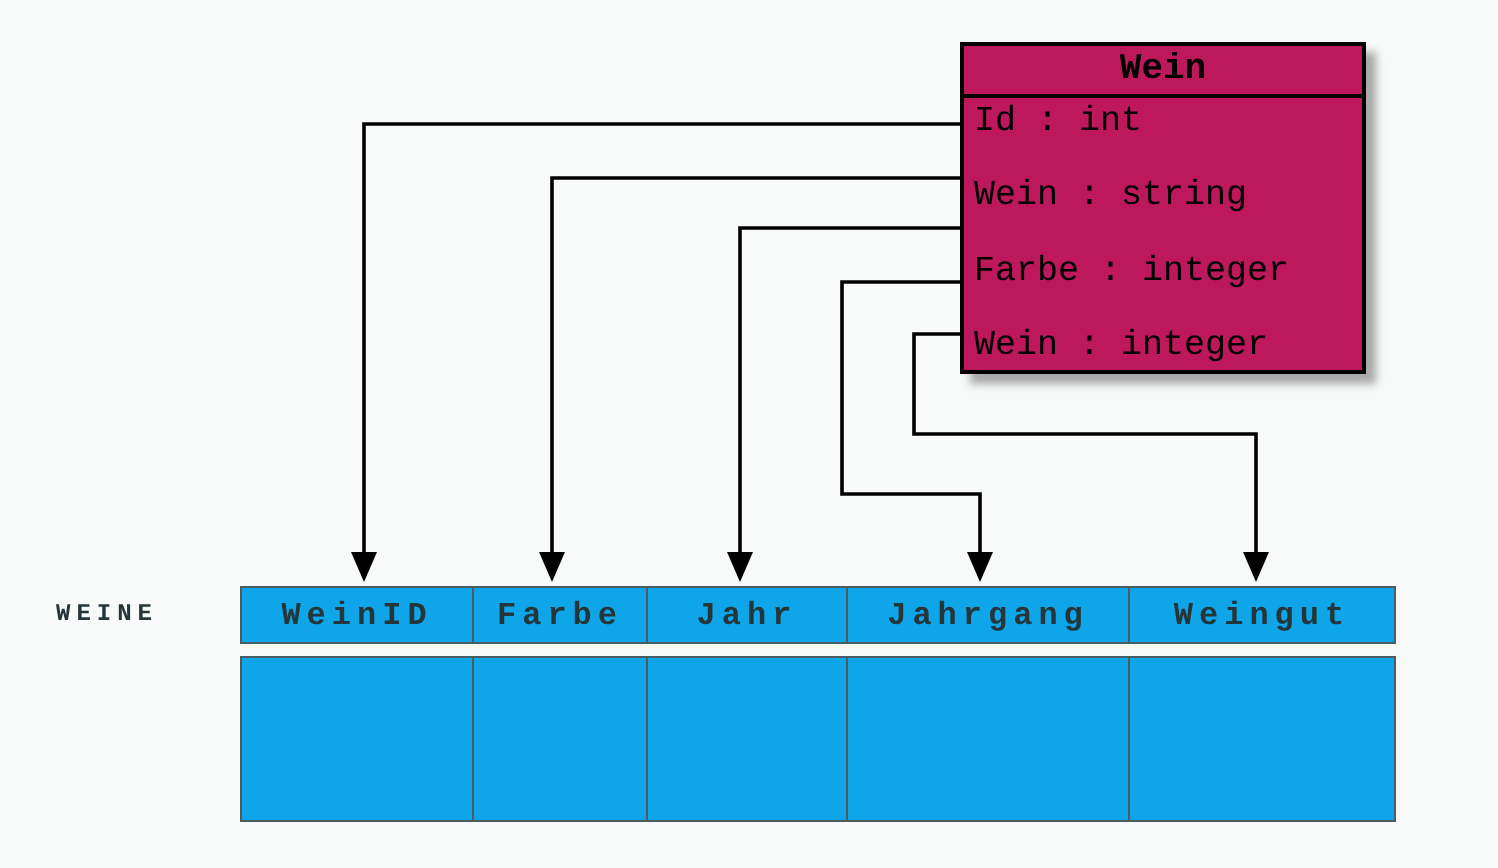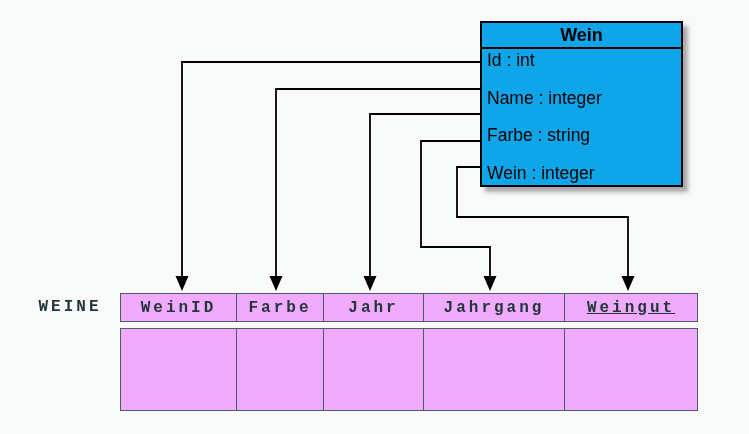--- a/index.html
+++ b/index.html
@@ -12,58 +12,58 @@
   .stage{position:relative;width:749px;height:434px;}
 
   
   .connectors{position:absolute;left:0;top:0;width:749px;height:434px;z-index:1;}
   .connectors path{fill:none;stroke:#000;stroke-width:1.8px;}
   .connectors polygon{fill:#000;stroke:none;}
 
   
   .class-box{
     position:absolute;left:480px;top:21px;width:203px;height:166px;
-    box-sizing:border-box;border:2px solid #000;background:#0ea5e9;
+    box-sizing:border-box;border:2px solid #000;background:#be185d;
     box-shadow:5px 5px 4px rgba(70,70,70,0.45);
-    z-index:2;display:flex;flex-direction:column;
+    z-index:2;display:flex;flex-direction:column;font-family:Liberation Mono, monospace;
   }
   .class-box-header{
     box-sizing:border-box;height:26px;border-bottom:2px solid #000;
     display:flex;align-items:center;justify-content:center;
     font-size:18px;font-weight:bold;color:#000;
   }
   .class-box-attrs{flex:1;display:flex;flex-direction:column;gap:14px;}
   .attr-row{
     flex:1;display:flex;align-items:center;
     padding-left:5px;font-size:17.5px;color:#000;white-space:nowrap;
   }
 
   
   .tbl-row{
     position:absolute;left:120px;width:578px;
-    box-sizing:border-box;border:1.6px solid #4c5d5f;background:#f0abfc;
+    box-sizing:border-box;border:1.6px solid #4c5d5f;background:#0ea5e9;
     display:flex;z-index:2;
   }
   .tbl-header{top:293px;height:29px;}
   .tbl-body{top:328px;height:83px;}
   .tbl-cell{
     box-sizing:border-box;border-right:1.6px solid #4c5d5f;
     display:flex;align-items:center;justify-content:center;
     font-family:"Liberation Mono",monospace;font-weight:bold;
     font-size:16px;letter-spacing:3px;color:#24363a;
     overflow:hidden;
   }
-  .tbl-cell:last-child{border-right:none;flex:1;text-decoration:underline;}
+  .tbl-cell:last-child{border-right:none;flex:1;}
   .c0{width:116px;} .c1{width:87px;} .c2{width:100px;} .c3{width:141px;text-align:right;}
 
   .tbl-label{
     position:absolute;left:28px;top:293px;width:84px;height:29px;
-    line-height:29px;text-align:center;z-index:2;
+    line-height:29px;text-align:left;z-index:2;
     font-family:"Liberation Mono",monospace;font-weight:bold;
-    font-size:16px;letter-spacing:3px;color:#24363a;
+    font-size:12px;letter-spacing:3px;color:#24363a;
   }
 </style>
 </head>
 <body>
 
 <div class="stage">
 
   <svg class="connectors" viewBox="0 0 749 434">
     <g>
       <path d="M481 62 L182 62 L182 277"></path>
@@ -84,22 +84,22 @@
     <g>
       <path d="M481 167 L457 167 L457 217 L628 217 L628 277"></path>
       <polygon points="621.5,276 634.5,276 628,291"></polygon>
     </g>
   </svg>
 
   <div class="class-box">
     <div class="class-box-header">Wein</div>
     <div class="class-box-attrs">
       <div class="attr-row">Id : int</div>
-      <div class="attr-row">Name : integer</div>
-      <div class="attr-row">Farbe : string</div>
+      <div class="attr-row">Wein : string</div>
+      <div class="attr-row">Farbe : integer</div>
       <div class="attr-row">Wein : integer</div>
     </div>
   </div>
 
   <div class="tbl-label">WEINE</div>
 
   <div class="tbl-row tbl-header">
     <div class="tbl-cell c0">WeinID</div>
     <div class="tbl-cell c1">Farbe</div>
     <div class="tbl-cell c2">Jahr</div>

